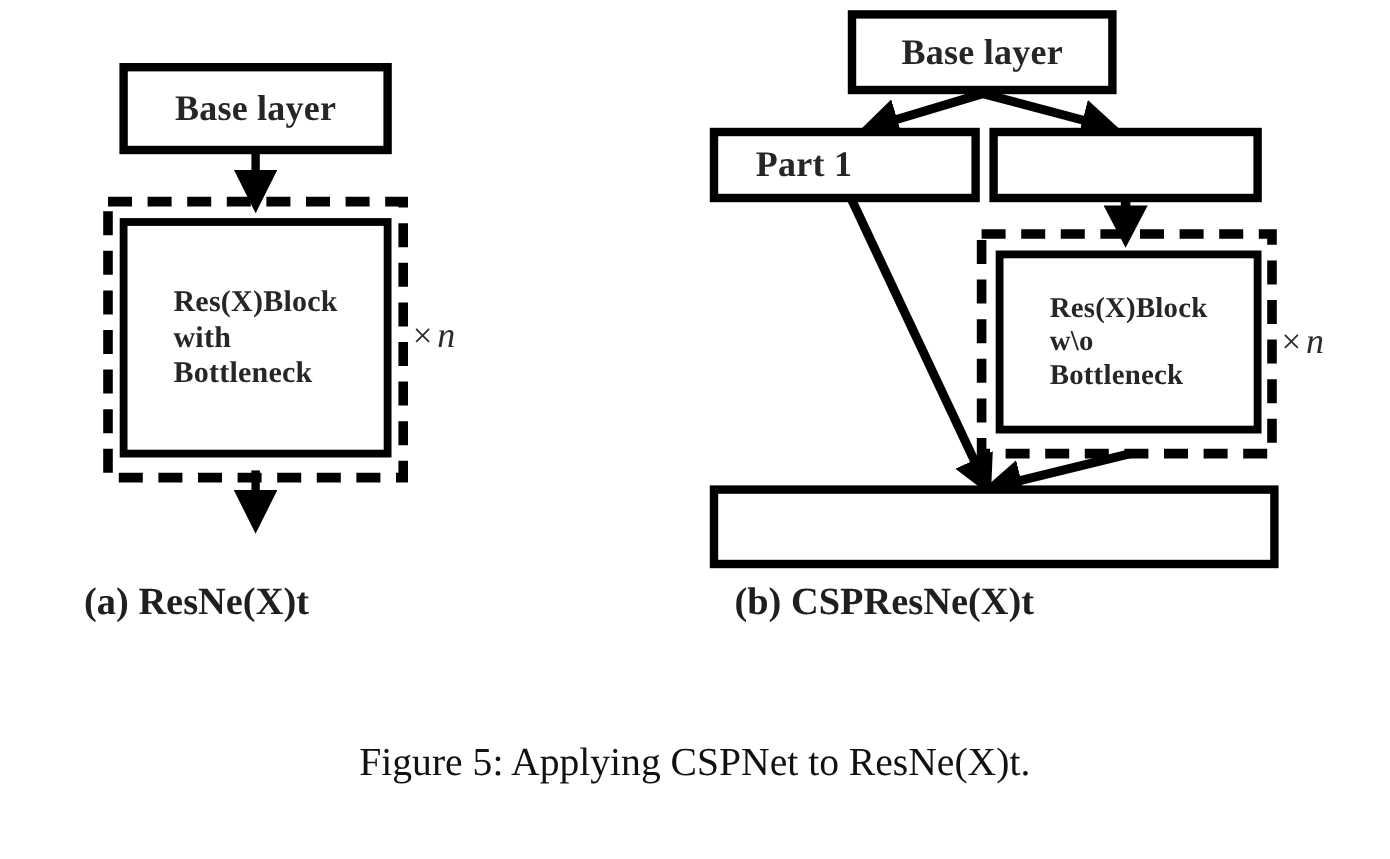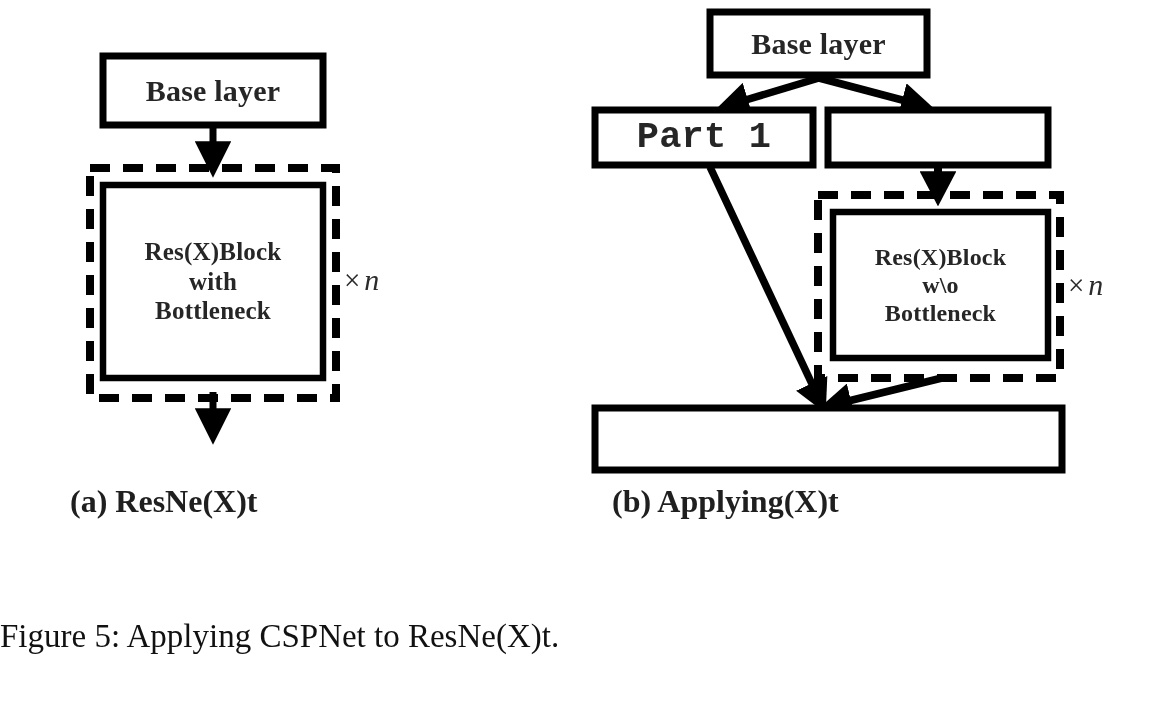--- a/index.html
+++ b/index.html
@@ -26,33 +26,32 @@
     left: 0; top: 0;
     width: 1158px;
     height: 716px;
   }
   
   .node-label {
     position: absolute;
     display: flex;
     align-items: center;
     justify-content: center;
-    text-align: center;
     font-family: "Liberation Serif", "DejaVu Serif", serif;
     font-weight: bold;
     color: #262626;
     line-height: 1.18;
     letter-spacing: 0.2px;
     pointer-events: none;
     white-space: pre-line;
   }
   .lbl-base-left   { left: 103px; top: 56px;  width: 220px; height: 69px;  font-size: 30px; }
   .lbl-block-left  { left: 103px; top: 185px; width: 220px; height: 193px; font-size: 25px; }
   .lbl-base-right  { left: 710px; top: 12px;  width: 217px; height: 63px;  font-size: 30px; }
-  .lbl-part1       { left: 595px; top: 110px; width: 218px; height: 55px;  font-size: 37px; font-family: Liberation Mono, monospace; }
+  .lbl-part1       { left: 561px; top: 110px; width: 218px; height: 55px;  font-size: 30px; }
   .lbl-part2       { left: 828px; top: 110px; width: 220px; height: 55px;  font-size: 29px; }
   .lbl-block-right { left: 833px; top: 212px; width: 215px; height: 146px; font-size: 24px; }
   .lbl-transition  { left: 595px; top: 408px; width: 467px; height: 62px;  font-size: 29px; }
 
   
   .mult-label {
     position: absolute;
     font-family: "Liberation Serif", "DejaVu Serif", serif;
     font-size: 29px;
     color: #2b2b2b;
@@ -79,21 +78,21 @@
   }
   .subcap-a { left: 70px;  top: 483px; }
   .subcap-b { left: 612px; top: 483px; }
 
   
   .figure-caption {
     position: absolute;
     left: 0;
     top: 618px;
     width: 1158px;
-    text-align: left;
+    text-align: center;
     font-family: "Liberation Serif", "DejaVu Serif", serif;
     font-size: 33px;
     color: #111111;
     pointer-events: none;
   }
 </style>
 </head>
 <body>
 
 <div id="figure-root">
@@ -162,17 +161,17 @@
 w\o
 Bottleneck</div>
 
 
   <div class="mult-label mult-right">
     <span>×</span><span class="mult-n">n</span>
   </div>
 
   <div class="subcaption subcap-a">(a) ResNe(X)t</div>
 
-  <div class="subcaption subcap-b">(b) Applying(X)t</div>
+  <div class="subcaption subcap-b">(b) CSPResNe(X)t</div>
 
   <div class="figure-caption">Figure 5:  Applying CSPNet to ResNe(X)t.</div>
 
 </div>
 
 </body></html>

